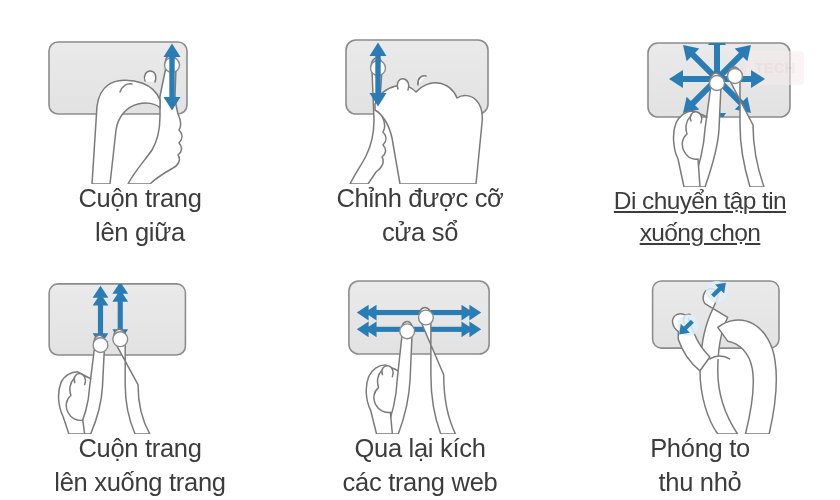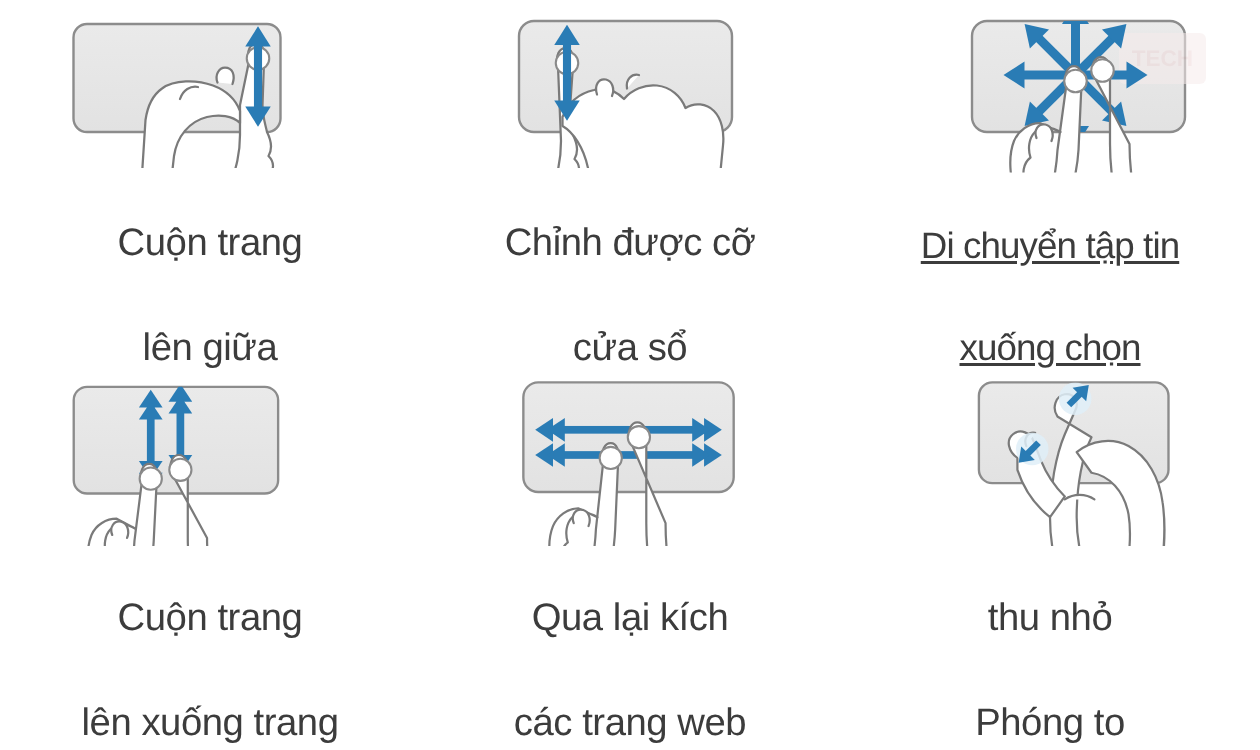--- a/index.html
+++ b/index.html
@@ -60,21 +60,20 @@
     font-size: 25.5px;
     line-height: 1.33;
     letter-spacing: -0.3px;
     color: #3c3c3c;
     font-family: "Liberation Sans", sans-serif;
     margin-top: -2px;
   }
   .caption .ln {
     display: block;
     white-space: nowrap;
-    margin-top: 36px;
   }
 
   
   .row2 .figure { height: 160px; }
   .row2 .caption { margin-top: -4px; }
 
   .cell-3 .caption { font-size: 24.5px; letter-spacing: -0.6px; text-decoration: underline; }
 </style>
 </head>
 <body>
@@ -392,19 +391,19 @@
               <use href="#parr6"></use>
             </g>
             <g transform="translate(128,50) rotate(225)">
               <circle cx="0" cy="0" r="11" fill="#dfeef8" opacity="0.85"></circle>
               <use href="#parr6"></use>
             </g>
           </g>
         </svg>
       </div>
       <div class="caption">
+        <span class="ln">Phóng to</span>
         <span class="ln">thu nhỏ</span>
-        <span class="ln">Phóng to</span>
       </div>
     </div>
 
   </div>
 </div>
 
 </body></html>

